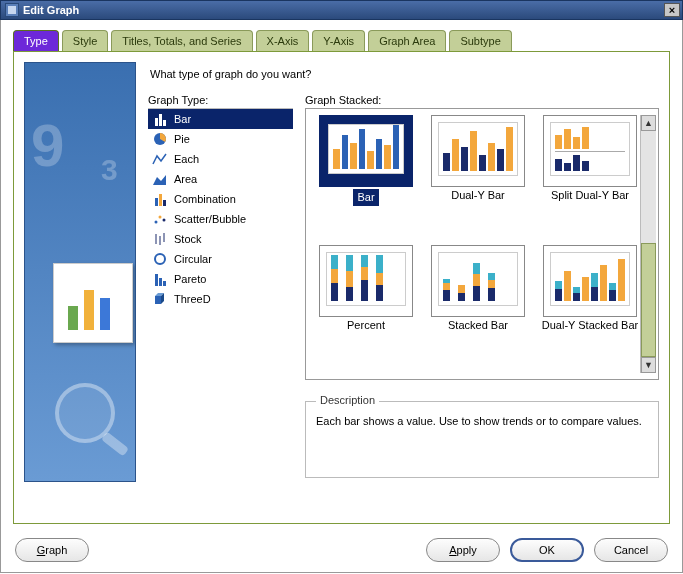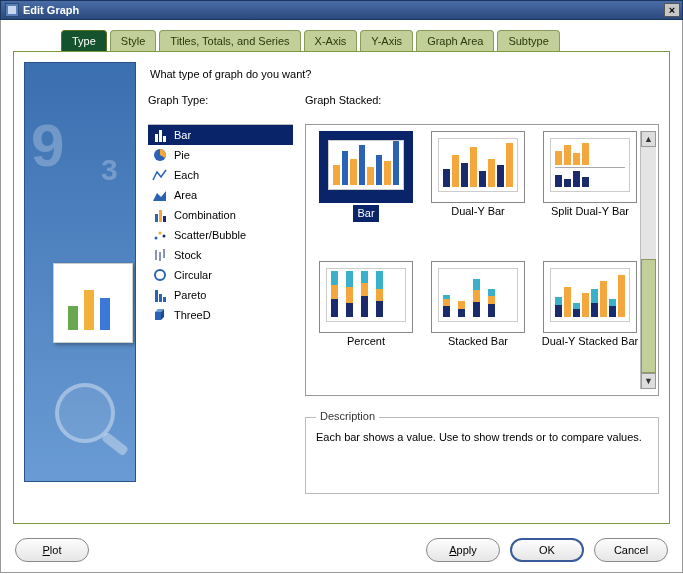--- a/index.html
+++ b/index.html
@@ -53,24 +53,23 @@
     background:#c3cf98;
     border:1px solid #8a9a5a;
     border-bottom:none;
     border-radius:4px 4px 0 0;
     padding:4px 10px;
     color:#2b3a0c;
     font-size:11px;
     cursor:pointer;
   }
   .tab.active {
-    background:#14532d;
+    background:#6d28d9;
     color:#fff;
     border-color:#5a7020;
-    margin-left:48px;
   }
   .tabpane {
     margin: 0 12px 6px 12px;
     border:1px solid #7d9a3a;
     border-top-left-radius:0;
     flex:1;
     padding:10px;
     display:flex;
     gap:12px;
     position:relative;
@@ -109,21 +108,21 @@
   .side-illustration .bignum {
     position:absolute; color:rgba(255,255,255,.25); font-weight:bold;
   }
   .bn1{left:6px;top:48px;font-size:60px;}
   .bn2{left:76px;top:90px;font-size:30px;}
 
   .main-area { flex:1; display:flex; flex-direction:column; }
   .prompt { margin: 6px 0 14px 2px; color:#000; }
   .columns { display:flex; gap:12px; flex:1; }
   .col-type { width:145px; }
-  .col-type .label, .col-subtype .label { margin-bottom:18px; }
+  .col-type .label, .col-subtype .label { margin-bottom:2px; }
   .type-list {
     border-top:1px solid #bbb;
   }
   .type-item {
     display:flex; align-items:center; gap:6px;
     padding:3px 4px; cursor:pointer;
   }
   .type-item.selected {
     background:#0a246a; color:#fff;
   }
@@ -471,21 +470,21 @@
           </div>
 
         </div>
       </div>
     </div>
 
   </div>
 
   <div class="button-row">
     <div class="btn">
-        <span class="help-btn">Plot</span>
+        <span class="help-btn">Graph</span>
       </div>
     <div class="spacer"></div>
     <div class="btn">
         <span class="underline-first">Apply</span>
       </div>
     <div class="btn default">
         <span>OK</span>
       </div>
     <div class="btn">
         <span>Cancel</span>

